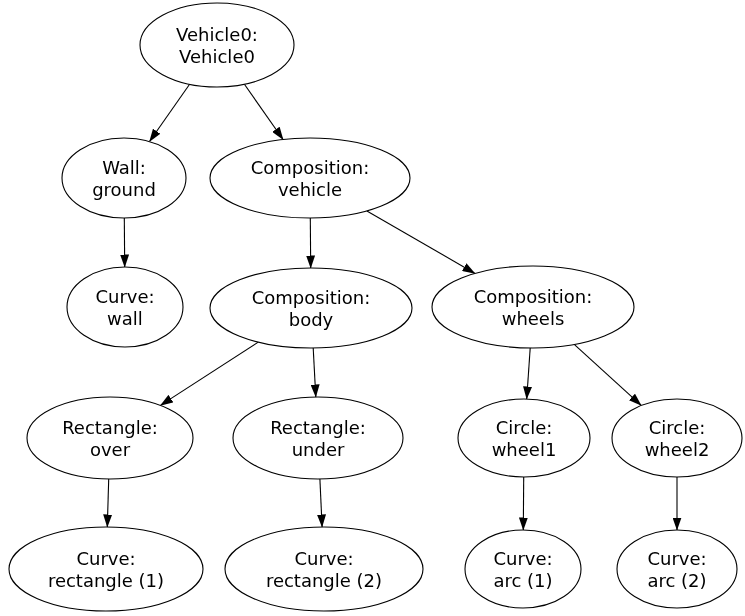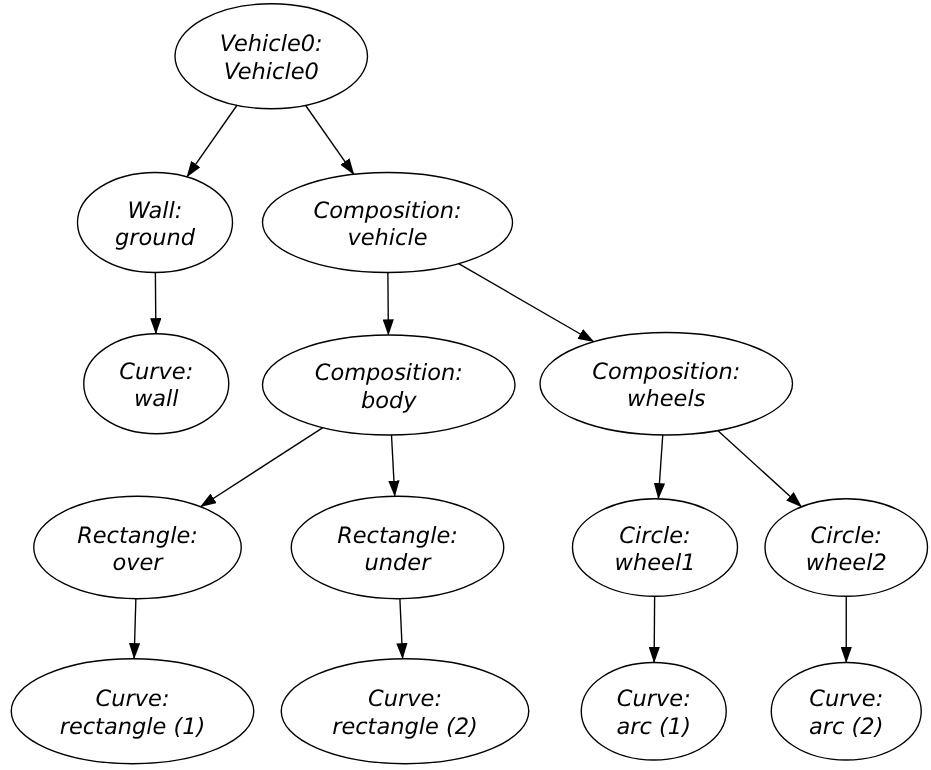--- a/index.html
+++ b/index.html
@@ -8,21 +8,20 @@
     background: #ffffff;
     width: 745px;
     height: 616px;
     overflow: hidden;
     font-family: "DejaVu Sans", "Liberation Sans", sans-serif;
   }
   #graph-canvas {
     width: 724px;
     height: 616px;
     position: relative;
-    font-style: italic;
   }
   svg text {
     font-family: "DejaVu Sans", "Liberation Sans", sans-serif;
     font-size: 18px;
     fill: #000000;
     text-anchor: middle;
   }
   svg ellipse {
     fill: #ffffff;
     stroke: #000000;

